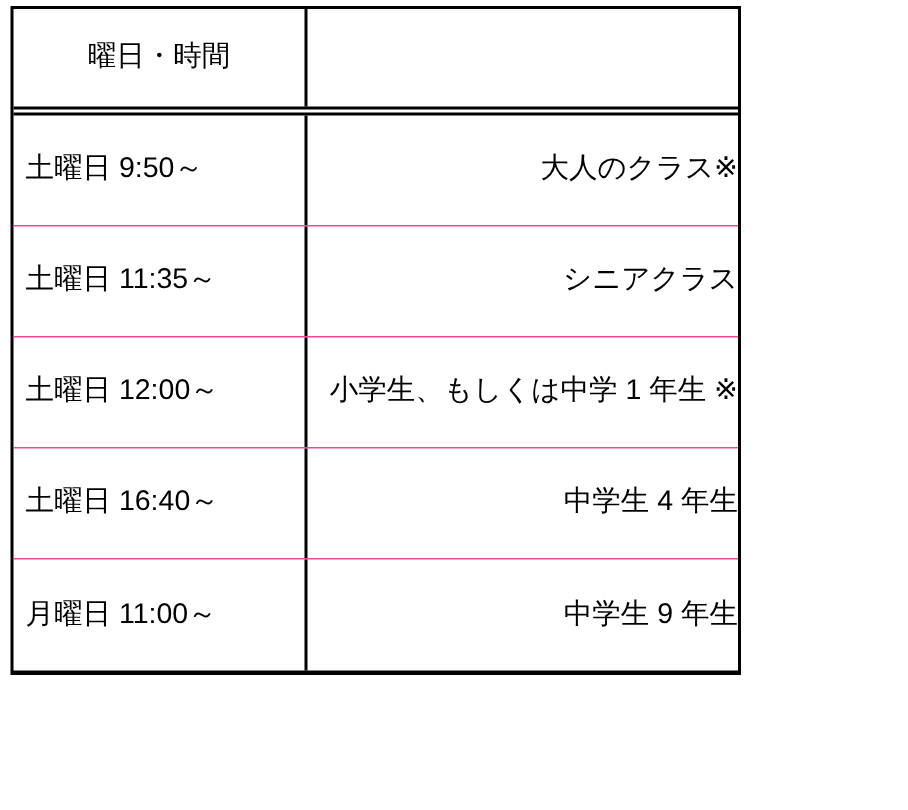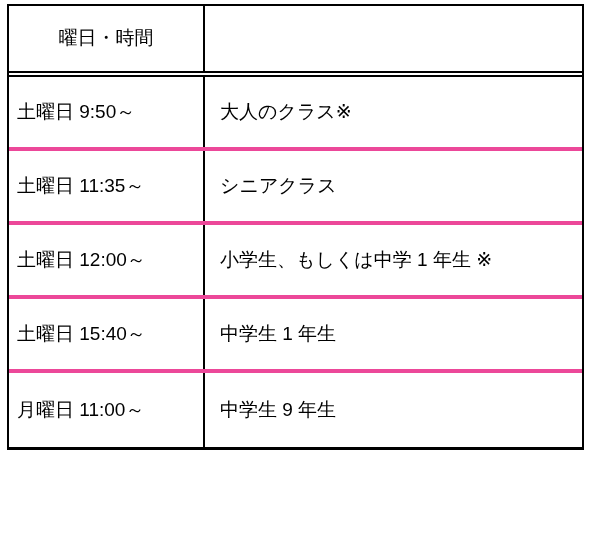--- a/index.html
+++ b/index.html
@@ -9,53 +9,54 @@
     width: 605px;
     height: 540px;
     background: #ffffff;
     font-family: "Liberation Sans", "DejaVu Sans", sans-serif;
     color: #000000;
   }
   .schedule-table {
     position: absolute;
     left: 7px;
     top: 4px;
-    width: 577px;
+    width: 487px;
     border: 2px solid #000000;
     border-bottom-width: 3px;
     background: #ffffff;
   }
   .row { display: flex; width: 100%; }
   .header-row {
     height: 71px;
     border-bottom: 6px double #000000;
   }
   .data-row {
     height: 74px;
-    border-bottom: 4px solid #ec4899;
+    border-bottom: 1px solid #ec4899;
   }
   .data-row:last-child { border-bottom: none; }
   .cell {
     display: flex;
     align-items: center;
     font-size: 19px;
     line-height: 1.3;
     color: #000000;
     overflow: hidden;
     white-space: nowrap;
   }
   .cell-time {
     width: 196px;
     flex: 0 0 196px;
     border-right: 2px solid #000000;
     padding-left: 8px;
   }
   .cell-class {
     flex: 1 1 auto;
     padding-left: 15px;
+    justify-content: flex-end;
   }
   .header-cell-time {
     justify-content: center;
     padding-left: 0;
   }
 </style>
 </head>
 <body>
 
 <div class="page">
@@ -93,24 +94,24 @@
         <span>土曜日 12:00～</span>
       </div>
       <div class="cell cell-class">
         <span>小学生、もしくは中学 1 年生 ※</span>
       </div>
     </div>
 
 
     <div class="row data-row">
       <div class="cell cell-time">
-        <span>土曜日 15:40～</span>
+        <span>土曜日 16:40～</span>
       </div>
       <div class="cell cell-class">
-        <span>中学生 1 年生</span>
+        <span>中学生 4 年生</span>
       </div>
     </div>
 
     <div class="row data-row">
       <div class="cell cell-time">
         <span>月曜日 11:00～</span>
       </div>
       <div class="cell cell-class">
         <span>中学生 9 年生</span>
       </div>

